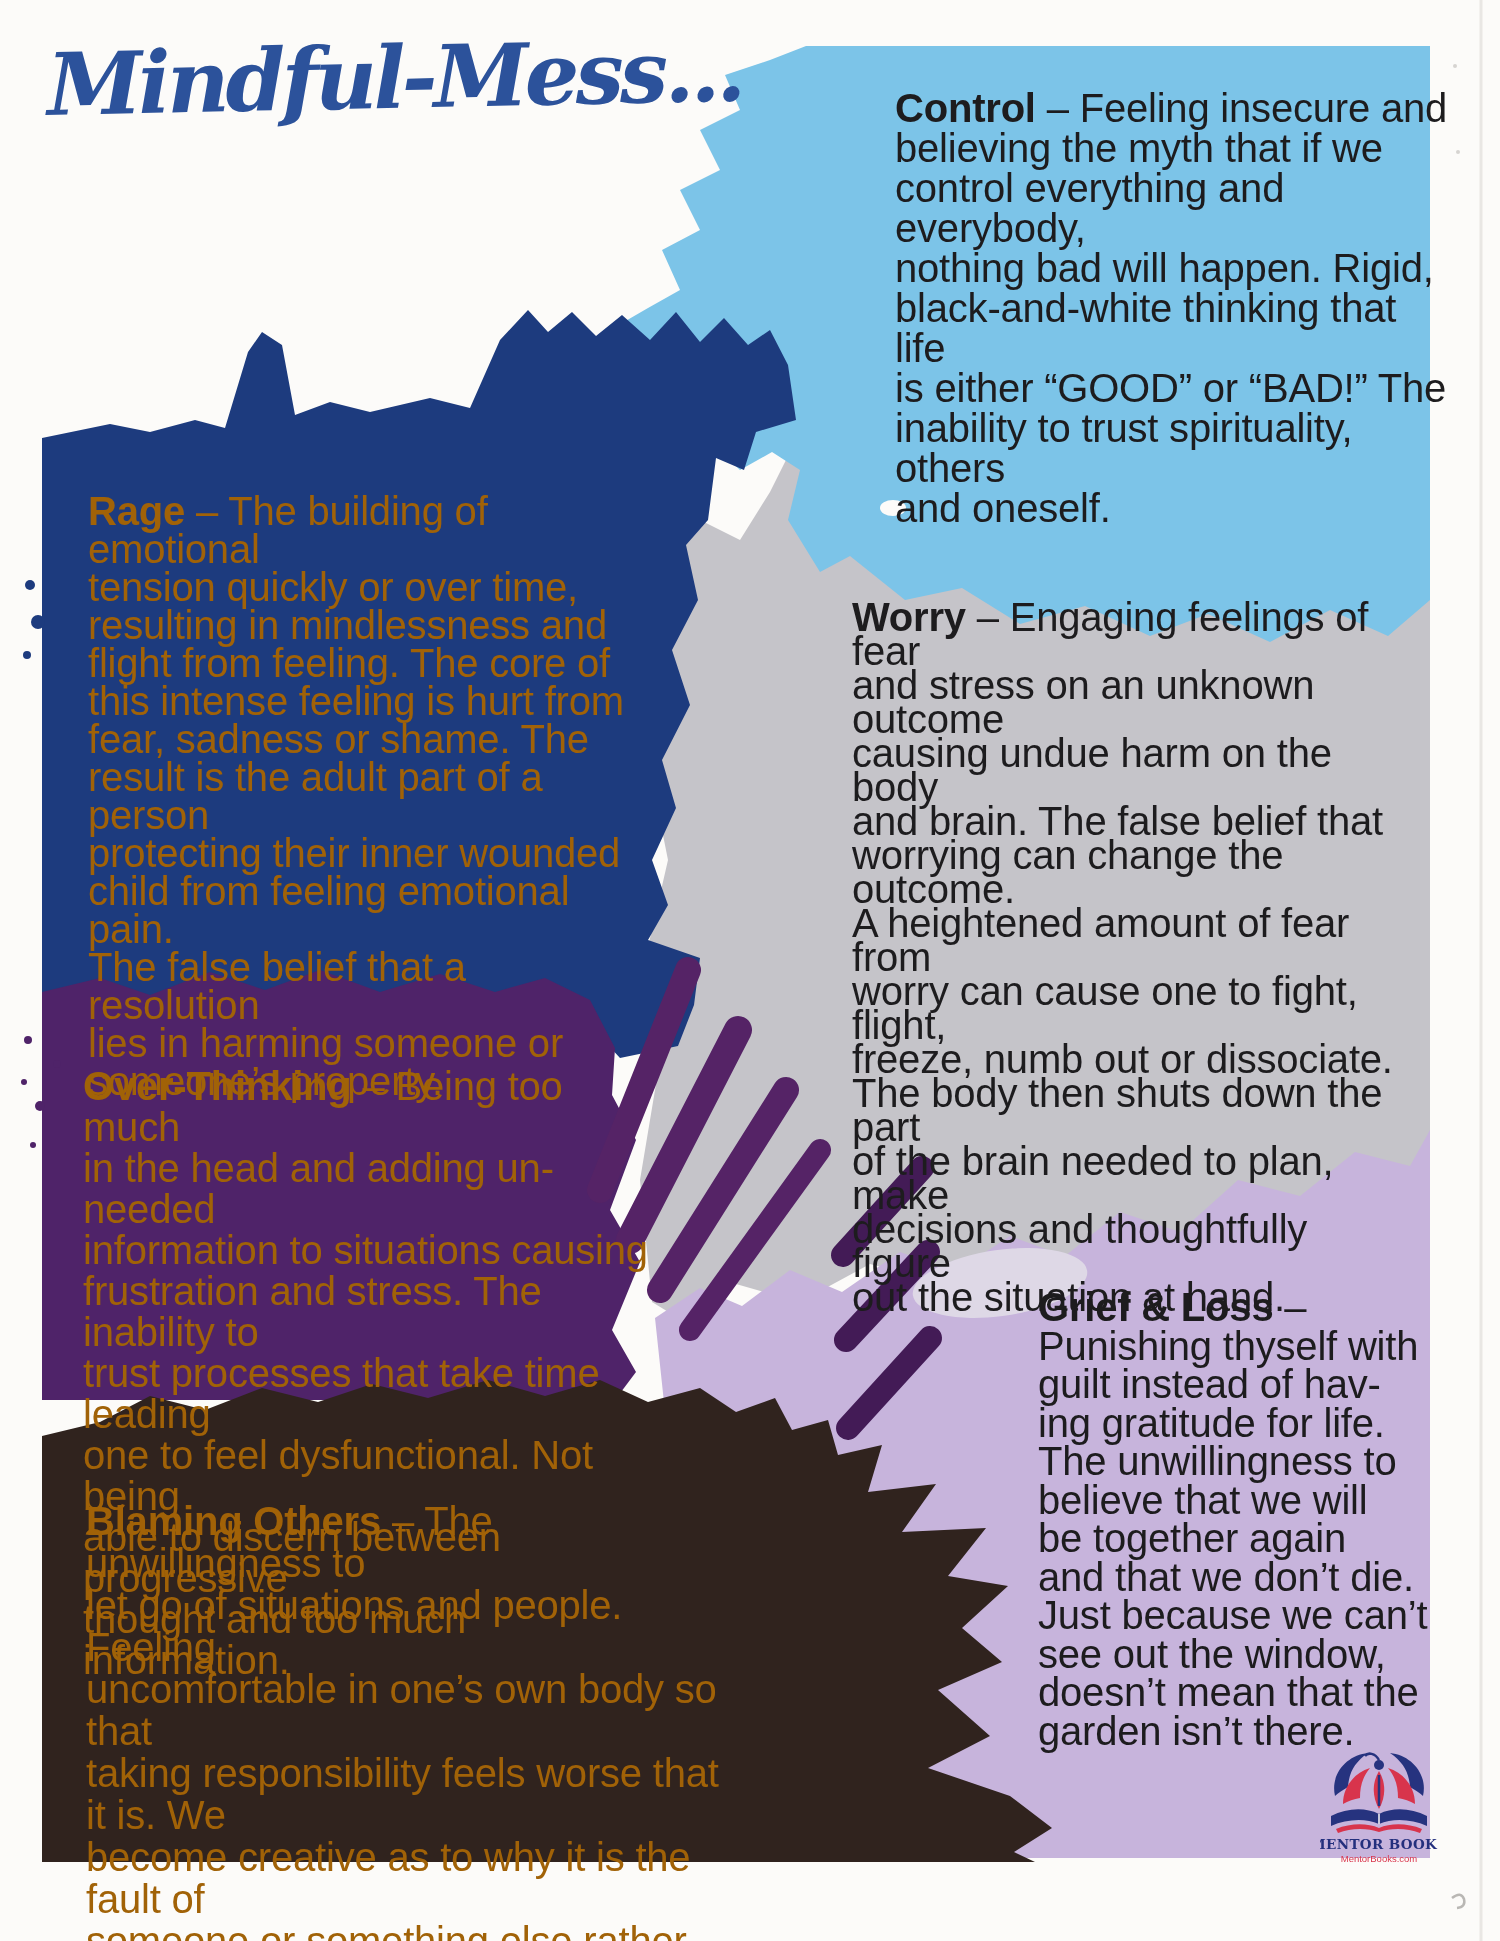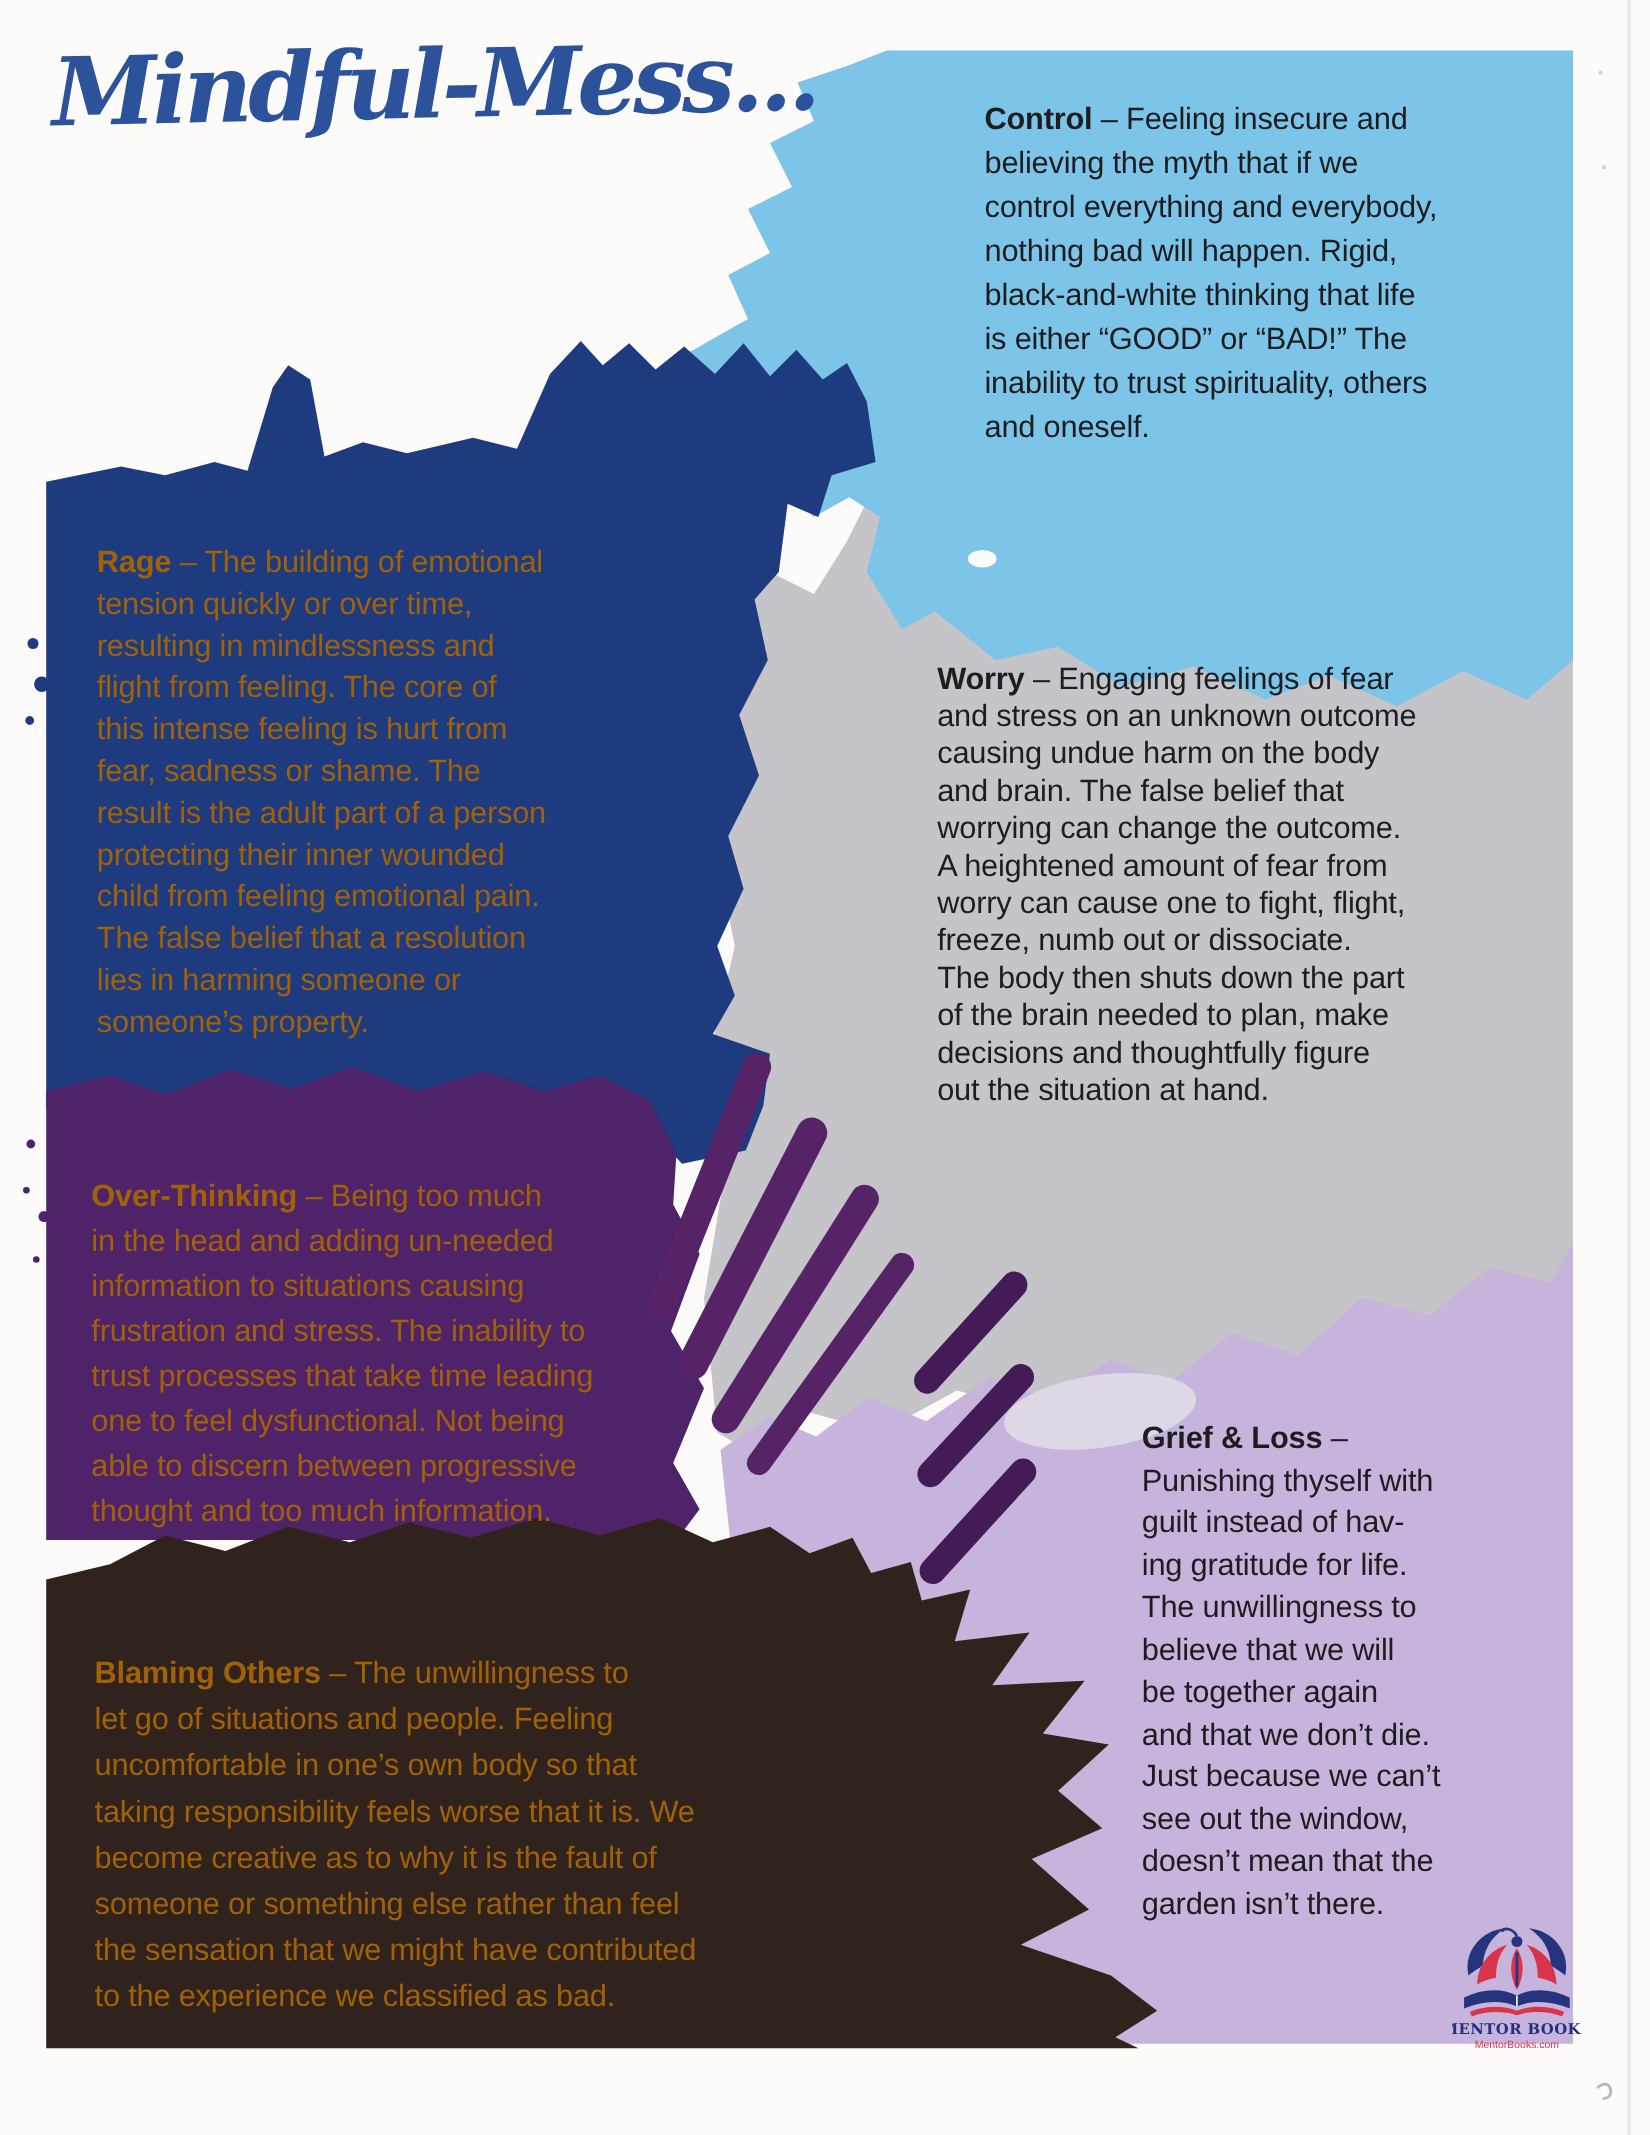--- a/index.html
+++ b/index.html
@@ -4,21 +4,21 @@
 <style>
   html,body{margin:0;padding:0;background:#e8e8e8;}
   .page{
     position:relative;width:1500px;height:1941px;margin:0 auto;
     background:#fcfbf9;overflow:hidden;
     font-family:"Liberation Sans", sans-serif;
   }
   .bg{position:absolute;left:0;top:0;z-index:0;}
   .txt{
     position:absolute;z-index:2;white-space:pre-line;
-    font-size:28px;letter-spacing:-0.2px;color:#1d1c1e;
+    font-size:40px;letter-spacing:-0.2px;color:#1d1c1e;
   }
   .txt b{font-weight:700;}
   .light{color:#a16207;margin-top:34px;}
   .page-title{
     position:absolute;left:46px;top:34px;z-index:2;
     font-family:"DejaVu Serif", serif;font-style:italic;font-weight:700;
     font-size:86px;letter-spacing:-4px;color:#2c529b;
     transform:rotate(-1.2deg);transform-origin:left top;white-space:nowrap;
   }
   .intro       {left:50px;  top:194px;  line-height:40px; width:600px;}

